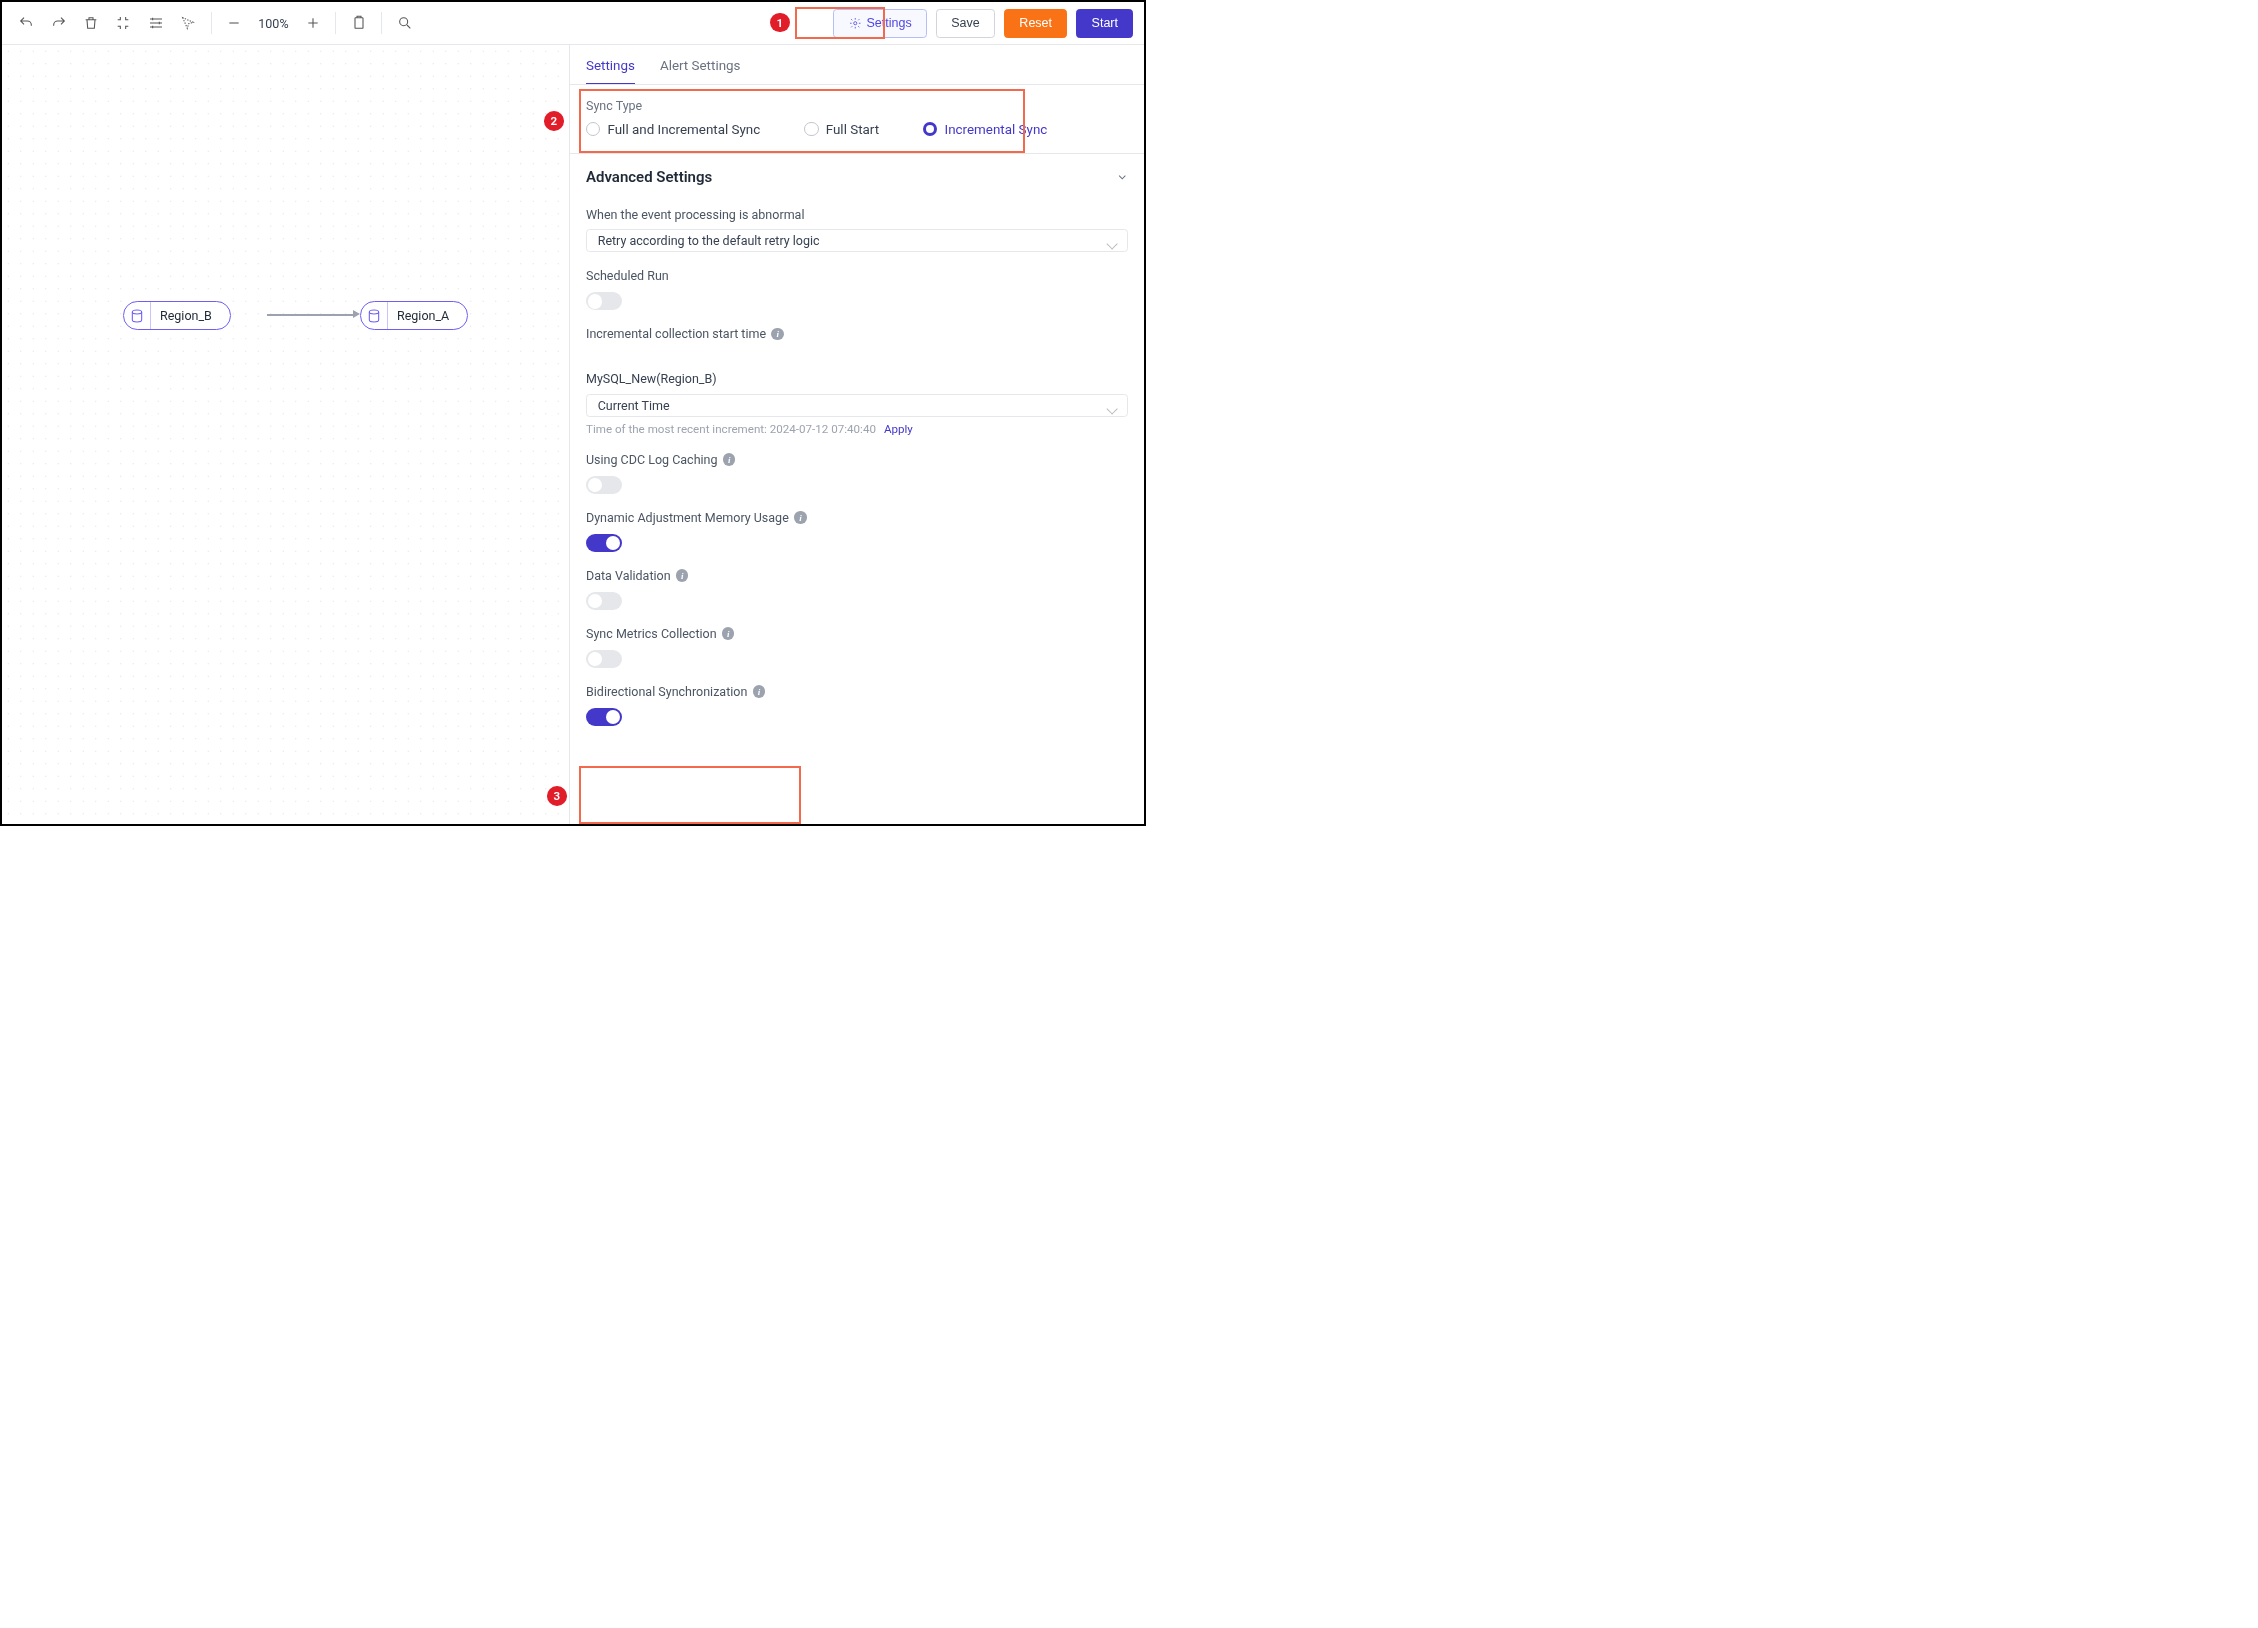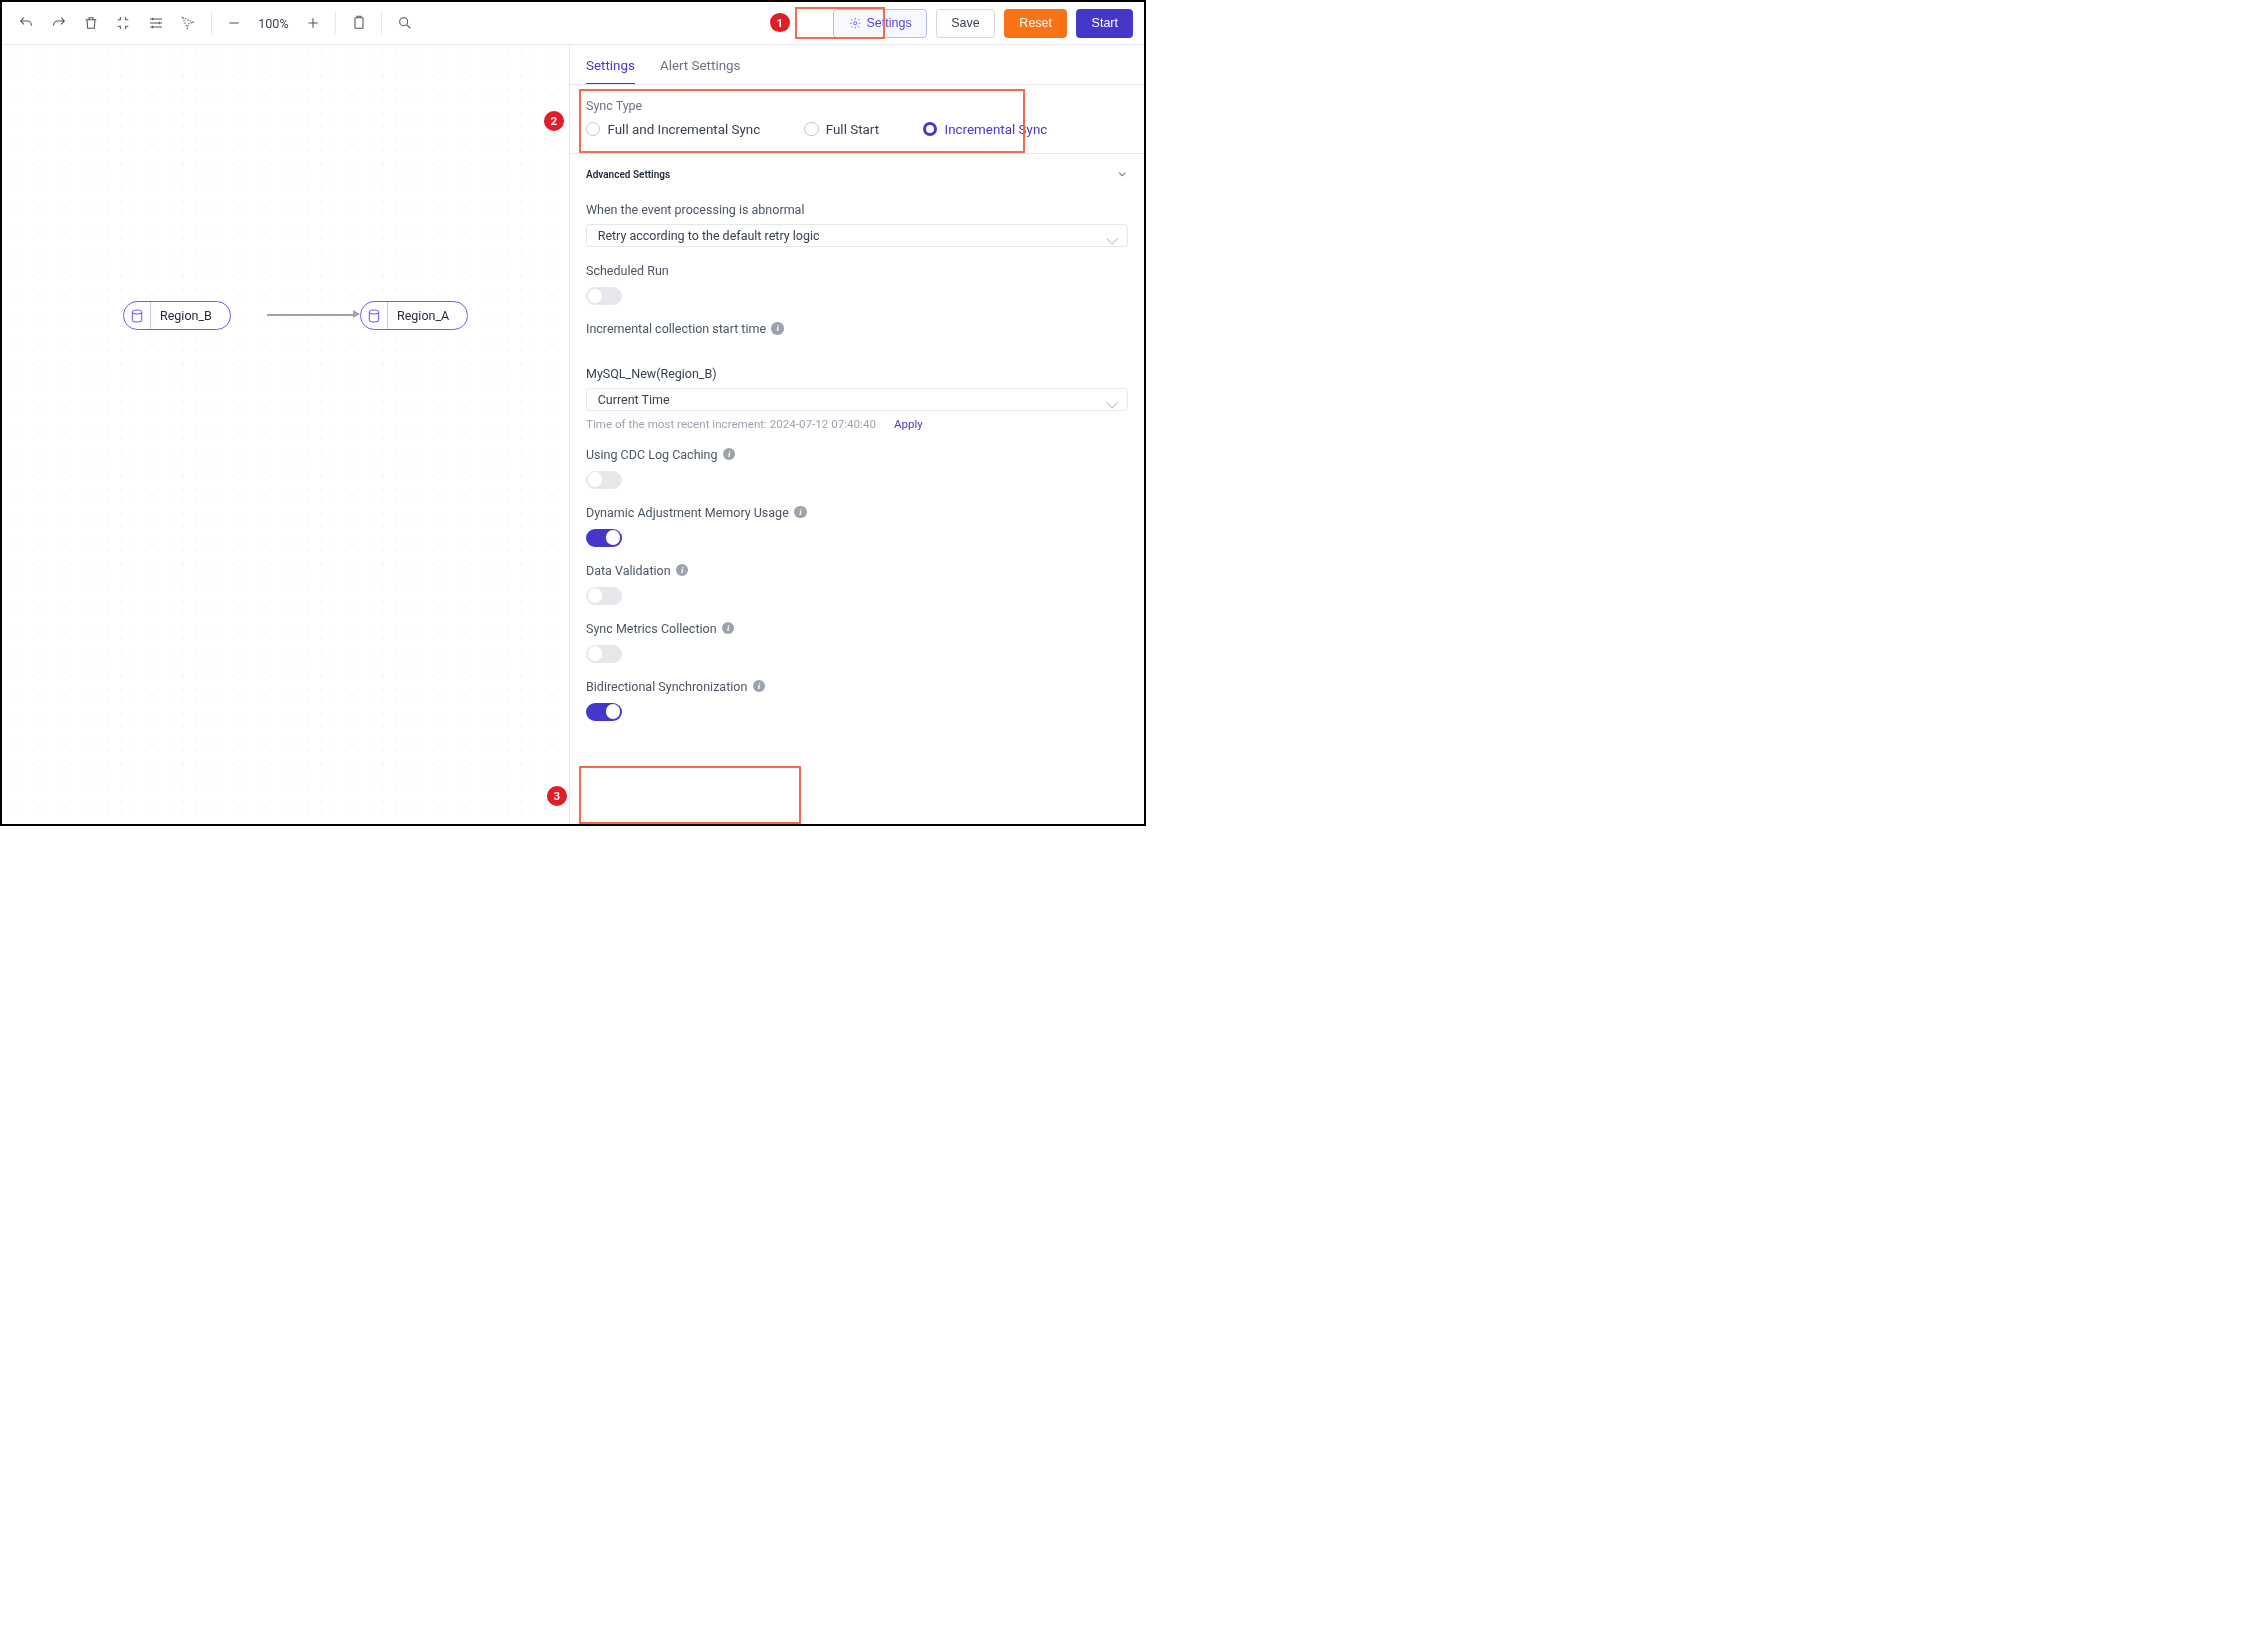--- a/index.html
+++ b/index.html
@@ -41,33 +41,33 @@
 
 
 .panel-body { padding: 0 16px 18px; }
 .section-label { font-size: 12.5px; color: #6b7280; margin: 12.5px 0 9px; }
 .radios { display: flex; gap: 44px; align-items: center; }
 .radio { display: flex; align-items: center; gap: 7.2px; cursor: pointer; font-size: 13.4px; color: #374151; }
 .radio .circle { width: 14.3px; height: 14.3px; border: 1.3px solid #c2c6cf; border-radius: 50%; display: flex; align-items: center; justify-content: center; }
 .radio.selected { color: #4338ca; }
 .radio.selected .circle { border: 3.6px solid #4338ca; }
 .hr { height: 0.9px; background: #e5e7eb; margin: 16px -16px 0; }
-.adv-header { display: flex; justify-content: space-between; align-items: center; padding: 14.3px 0 5.4px; font-size: 10px; font-weight: 600; color: #1f2937; }
+.adv-header { display: flex; justify-content: space-between; align-items: center; padding: 14.3px 0 5.4px; font-size: 15px; font-weight: 600; color: #1f2937; }
 .adv-header svg { width: 12.5px; height: 12.5px; stroke: #6b7280; fill: none; stroke-width: 2; }
 .field-label { font-size: 12.5px; color: #4b5563; margin-top: 16px; display: flex; align-items: center; gap: 5.4px; }
 .info-icon { width: 12.5px; height: 12.5px; border-radius: 50%; background: #9ca3af; color: #fff; font-size: 9px; font-style: italic; font-weight: bold; display: inline-flex; align-items: center; justify-content: center; font-family: serif; }
 .select { margin-top: 7.2px; border: 0.9px solid #e5e7eb; border-radius: 3.6px; height: 23px; display: flex; align-items: center; padding: 0 10.7px; color: #374151; cursor: pointer; position: relative; font-size: 12.5px; }
 .select::after { content: ''; position: absolute; right: 10.7px; width: 7.2px; height: 7.2px; border-right: 1.3px solid #bbb; border-bottom: 1.3px solid #bbb; transform: rotate(45deg); top: 9.9px; }
 .toggle { margin-top: 9px; width: 36px; height: 18px; border-radius: 9px; position: relative; cursor: pointer; }
 .toggle.off { background: #e5e7eb; }
 .toggle.on { background: #4338ca; }
 .toggle .knob { position: absolute; width: 14.3px; height: 14.3px; background: #fff; border-radius: 50%; top: 1.8px; }
 .toggle.off .knob { left: 1.8px; }
 .toggle.on .knob { right: 1.8px; }
-.hint-row { margin-top: 5.4px; font-size: 11.6px; color: #9ca3af; display: flex; align-items: center; gap: 18px; }
+.hint-row { margin-top: 5.4px; font-size: 11.6px; color: #9ca3af; display: flex; align-items: center; gap: 8px; }
 .hint-row .apply { color: #4338ca; cursor: pointer; }
 .subfield { font-size: 12.5px; color: #374151; margin-top: 30px; }
 
 
 .hl { position: absolute; border: 2.7px solid #f4684b; pointer-events: none; }
 .badge { position: absolute; width: 19.7px; height: 19.7px; border-radius: 50%; background: #e11d2a; color: #fff; font-size: 11.6px; font-weight: 600; display: flex; align-items: center; justify-content: center; }
 </style>
 </head>
 <body>
 

